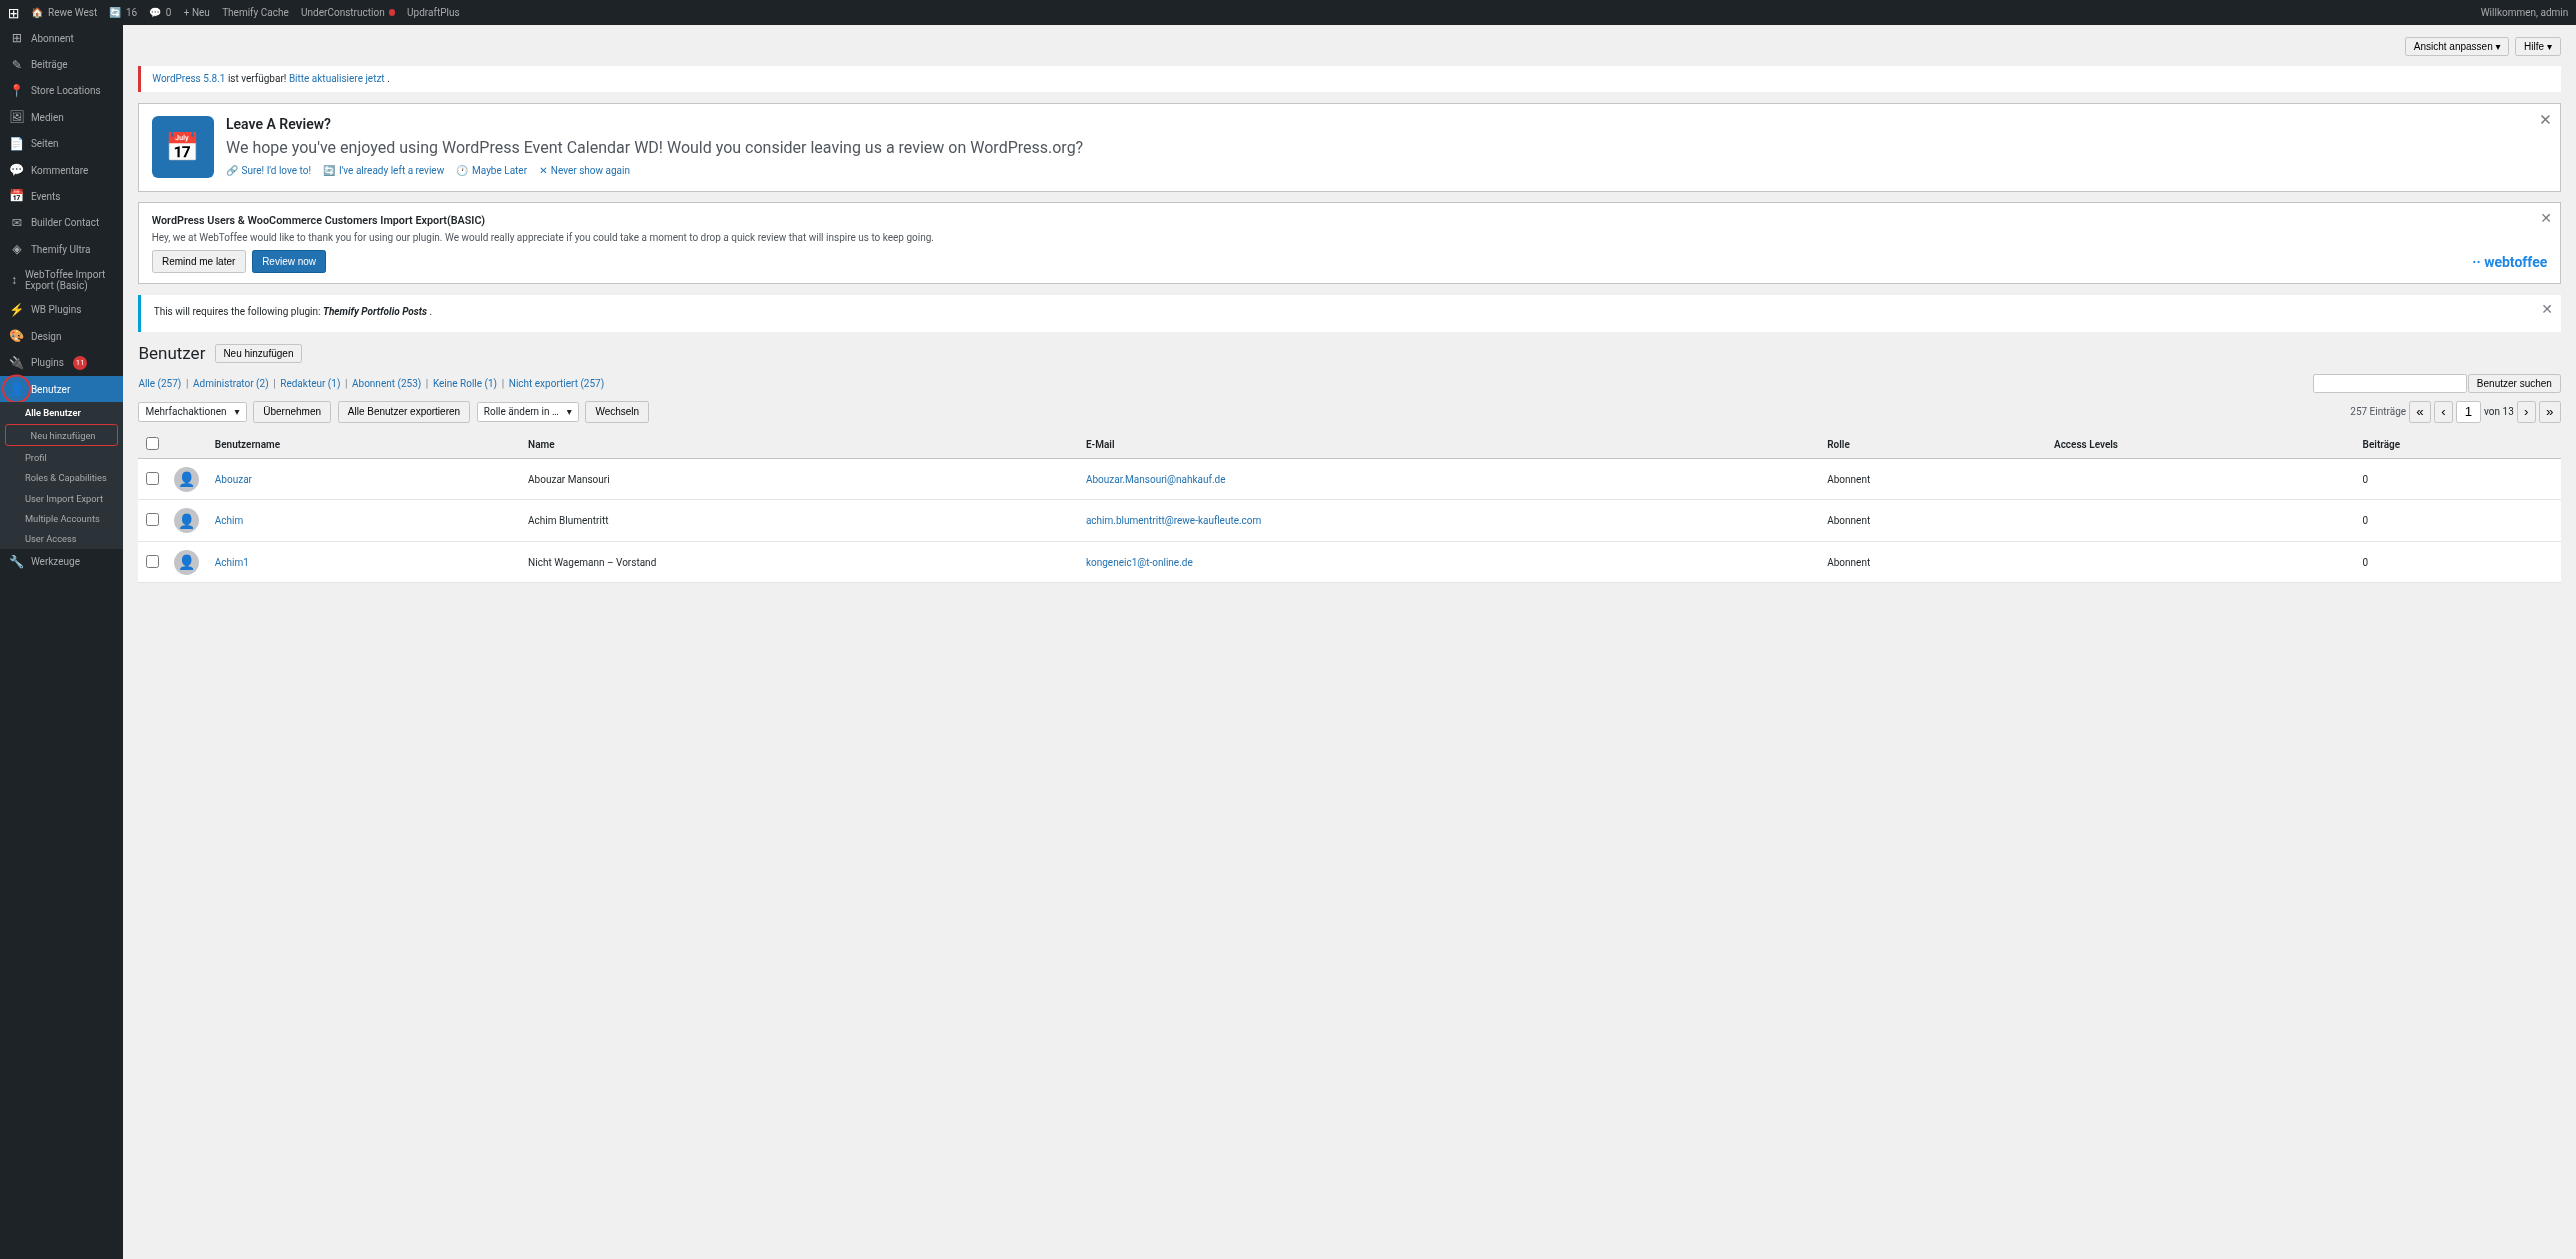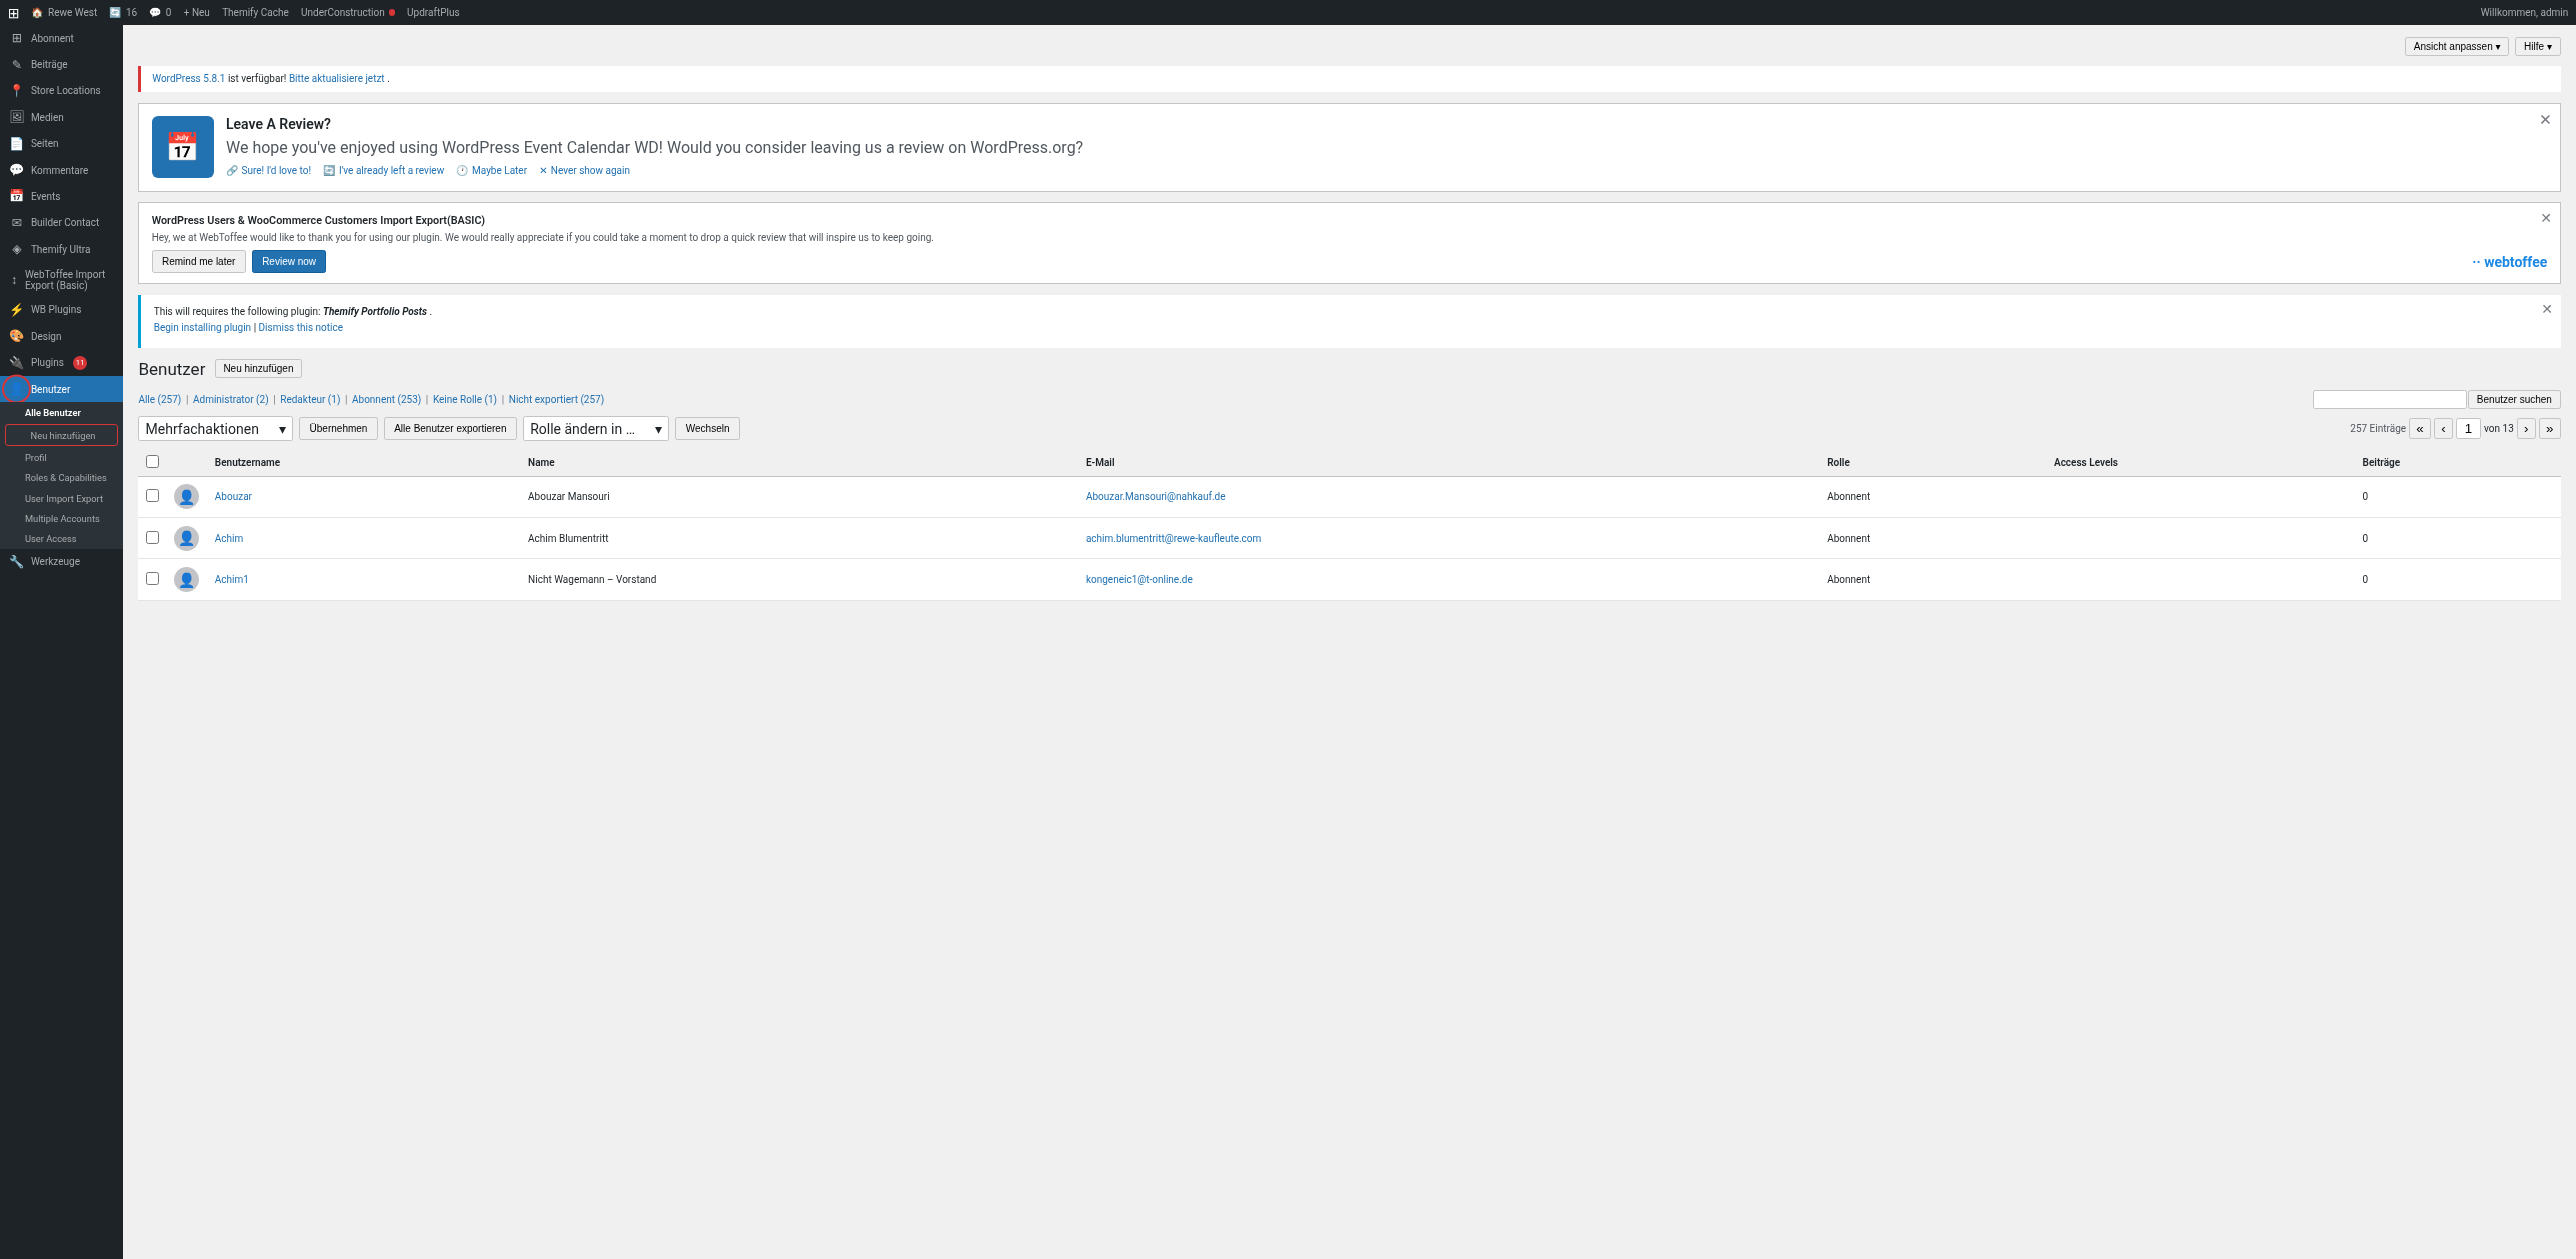--- a/index.html
+++ b/index.html
@@ -134,22 +134,22 @@
     .filter-bar { display: flex; gap: 4.6px; margin-bottom: 7.7px; flex-wrap: wrap; font-size: 10px; align-items: center; }
     .filter-bar a { color: #2271b1; text-decoration: none; }
     .filter-bar .sep { color: #787c82; }
     .filter-bar-right { margin-left: auto; display: flex; gap: 1px; }
     .search-input { border: 0.8px solid #c3c4c7; padding: 3.1px 6.2px; border-radius: 2.3px; font-size: 10px; width: 154px; }
     .btn-search { background: #f0f0f1; border: 0.8px solid #c3c4c7; padding: 3.1px 7.7px; border-radius: 2.3px; cursor: pointer; font-size: 10px; }
 
     
     .action-bar { display: flex; align-items: center; gap: 6.2px; margin-bottom: 7.7px; }
     .select-dropdown {
-      border: 0.8px solid #c3c4c7; padding: 3.1px 6.2px; border-radius: 2.3px; font-size: 14px; background: #fff; cursor: pointer;
-      display: flex; align-items: center; gap: 20px;
+      border: 0.8px solid #c3c4c7; padding: 3.1px 6.2px; border-radius: 2.3px; font-size: 10px; background: #fff; cursor: pointer;
+      display: flex; align-items: center; gap: 8px;
     }
     .pagination { margin-left: auto; display: flex; align-items: center; gap: 3.1px; font-size: 10px; }
     .pagination button { background: #f0f0f1; border: 0.8px solid #c3c4c7; padding: 2.3px 6.2px; border-radius: 2.3px; cursor: pointer; }
     .pagination input { width: 25px; border: 0.8px solid #c3c4c7; padding: 2.3px 3.1px; border-radius: 2.3px; text-align: center; }
 
     
     .users-table { width: 100%; border-collapse: collapse; background: #fff; }
     .users-table th { background: #f0f0f1; border-bottom: 0.8px solid #c3c4c7; padding: 6.2px 7.7px; text-align: left; font-size: 10px; font-weight: 600; }
     .users-table td { padding: 7.7px 7.7px; border-bottom: 0.8px solid #e2e4e7; font-size: 10px; vertical-align: middle; }
     .users-table .cb { width: 23px; }
@@ -348,25 +348,20 @@
         <div class="webtoffee-logo">·· webtoffee</div>
       </div>
       <button class="notice-close">✕</button>
     </div>
 
     <div class="notice-plugin">
       <p>
         <span>This will requires the following plugin: </span>
         <em><strong>Themify Portfolio Posts</strong></em>
         <span>.</span>
-      </p>
-      <p>
-        <a>Begin installing plugin</a>
-        <span> | </span>
-        <a>Dismiss this notice</a>
       </p>
       <button class="notice-close">✕</button>
     </div>
 
     <div class="page-header">
       <h1>Benutzer</h1>
       <button class="btn-add">Neu hinzufügen</button>
     </div>
 
     <div class="filter-bar">

